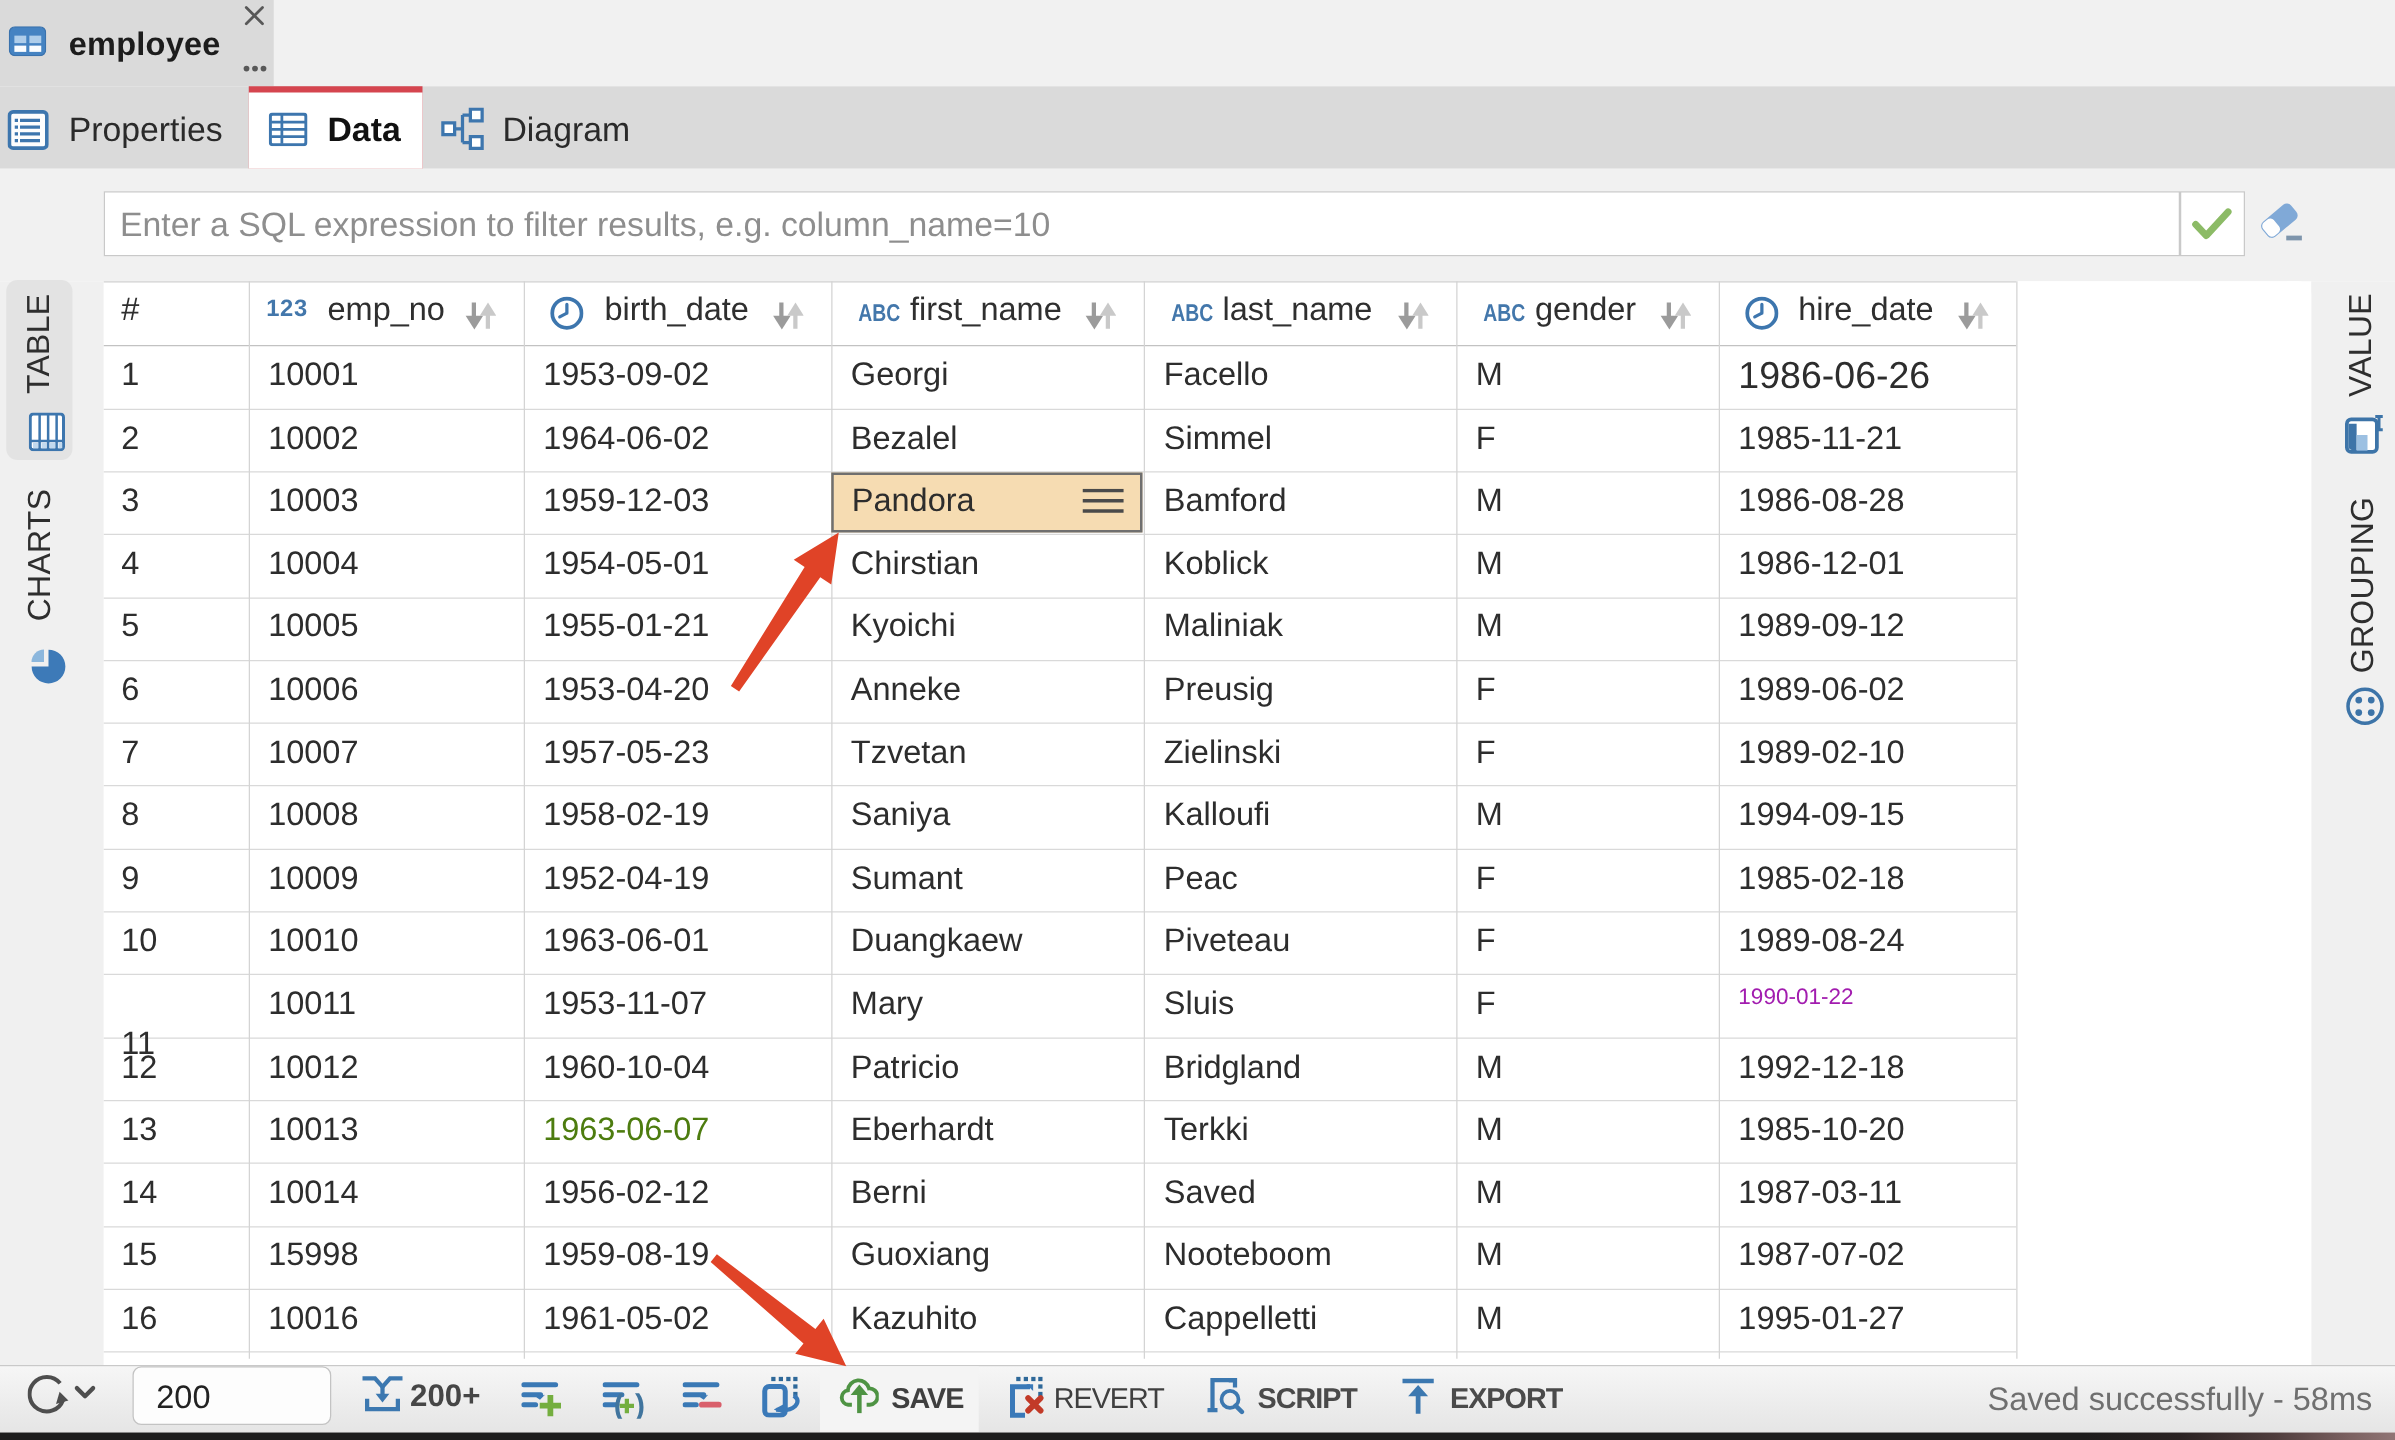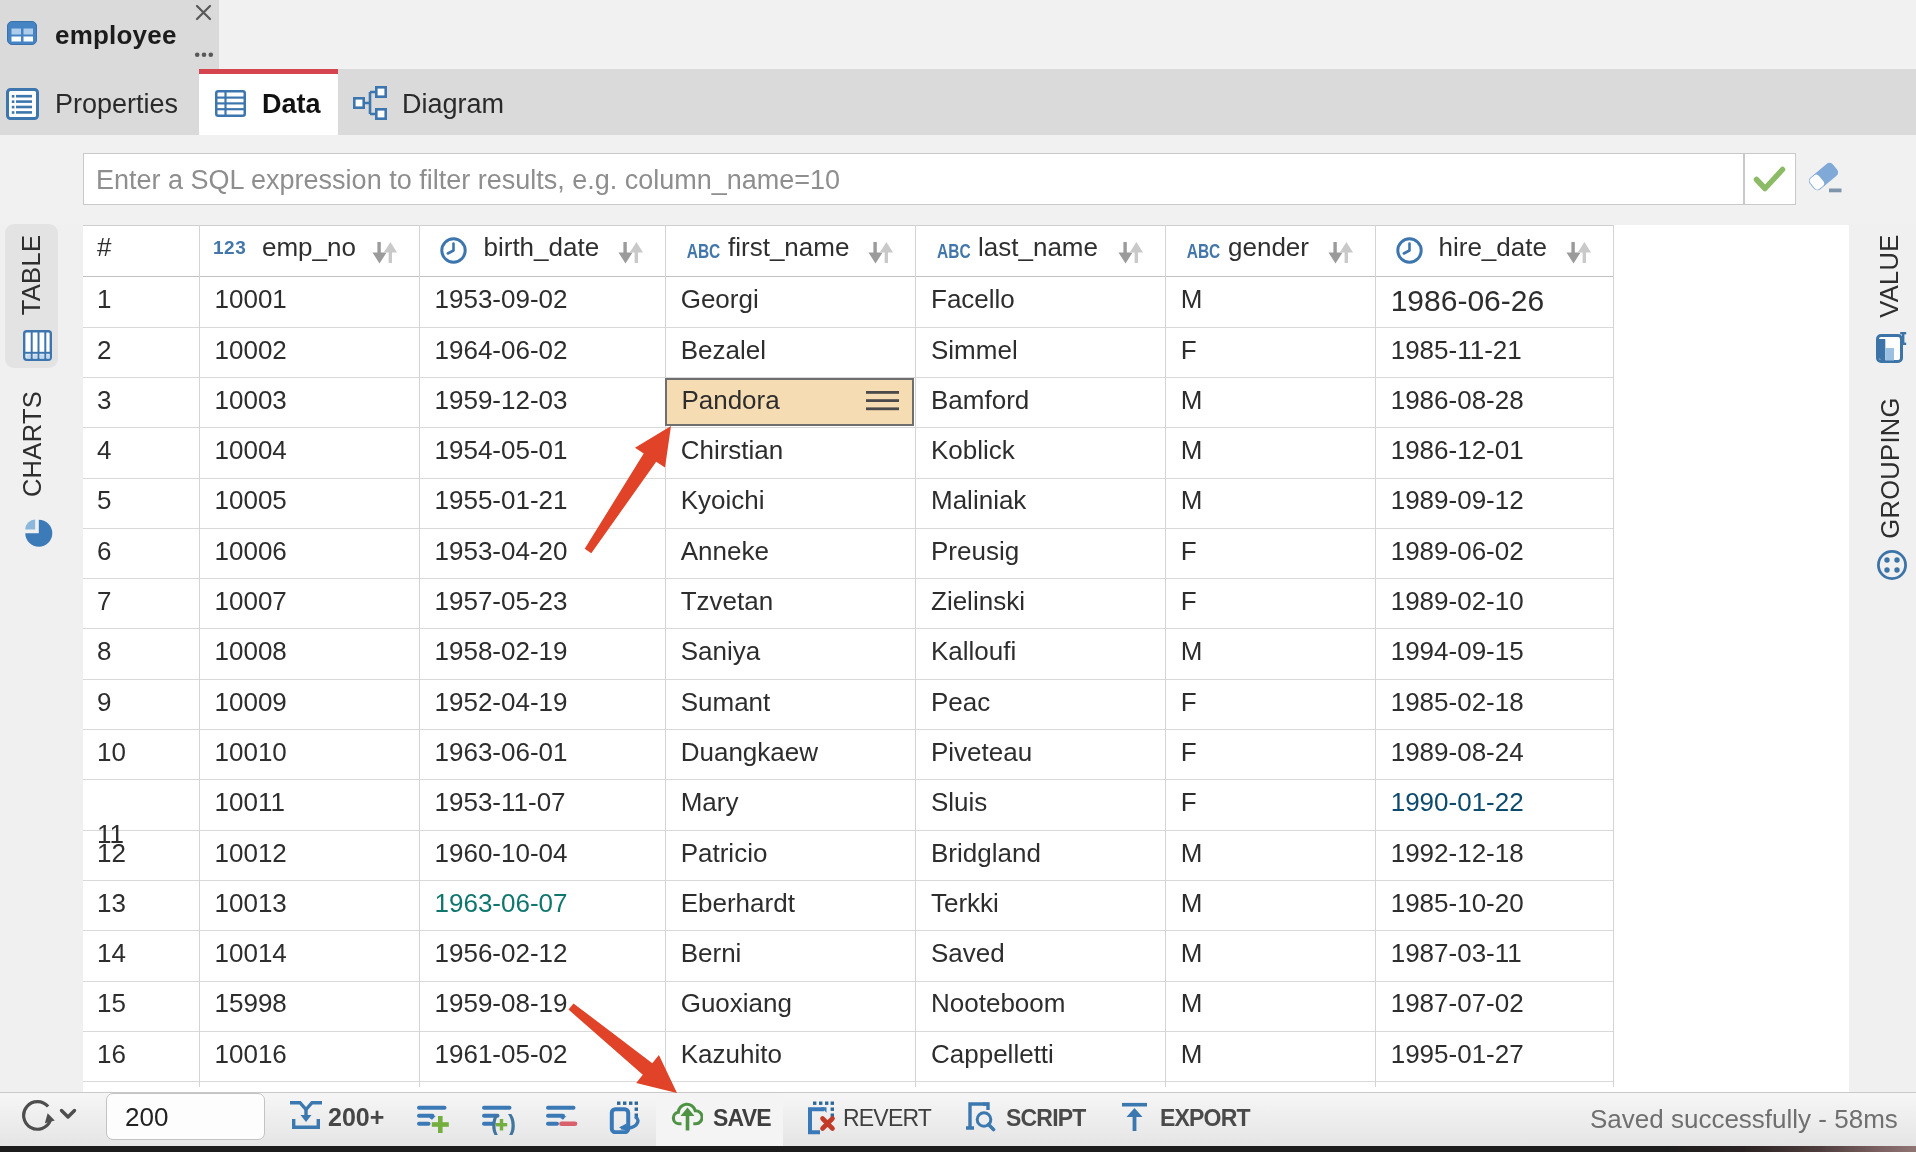--- a/index.html
+++ b/index.html
@@ -293,31 +293,31 @@
 <div class="txt" style="left:680.7px;top:736.9px;font-size:26px;color:#2d2d2d">Duangkaew</div>
 <div class="txt" style="left:931.0px;top:736.9px;font-size:26px;color:#2d2d2d">Piveteau</div>
 <div class="txt" style="left:1180.7px;top:736.9px;font-size:26px;color:#2d2d2d">F</div>
 <div class="txt" style="left:1390.7px;top:736.9px;font-size:26px;color:#2d2d2d">1989-08-24</div>
 <div class="txt" style="left:97.0px;top:819px;font-size:26px;color:#2d2d2d">11</div>
 <div class="txt" style="left:214.5px;top:787.2px;font-size:26px;color:#2d2d2d">10011</div>
 <div class="txt" style="left:434.5px;top:787.2px;font-size:26px;color:#2d2d2d">1953-11-07</div>
 <div class="txt" style="left:680.7px;top:787.2px;font-size:26px;color:#2d2d2d">Mary</div>
 <div class="txt" style="left:931.0px;top:787.2px;font-size:26px;color:#2d2d2d">Sluis</div>
 <div class="txt" style="left:1180.7px;top:787.2px;font-size:26px;color:#2d2d2d">F</div>
-<div class="txt" style="left:1390.7px;top:787.2px;font-size:26px;color:#0c4a6e">1990-01-22</div>
+<div class="txt" style="left:1390.7px;top:787.2px;font-size:18px;color:#a21caf">1990-01-22</div>
 <div class="txt" style="left:97.0px;top:837.5px;font-size:26px;color:#2d2d2d">12</div>
 <div class="txt" style="left:214.5px;top:837.5px;font-size:26px;color:#2d2d2d">10012</div>
 <div class="txt" style="left:434.5px;top:837.5px;font-size:26px;color:#2d2d2d">1960-10-04</div>
 <div class="txt" style="left:680.7px;top:837.5px;font-size:26px;color:#2d2d2d">Patricio</div>
 <div class="txt" style="left:931.0px;top:837.5px;font-size:26px;color:#2d2d2d">Bridgland</div>
 <div class="txt" style="left:1180.7px;top:837.5px;font-size:26px;color:#2d2d2d">M</div>
 <div class="txt" style="left:1390.7px;top:837.5px;font-size:26px;color:#2d2d2d">1992-12-18</div>
 <div class="txt" style="left:97.0px;top:887.8px;font-size:26px;color:#2d2d2d">13</div>
 <div class="txt" style="left:214.5px;top:887.8px;font-size:26px;color:#2d2d2d">10013</div>
-<div class="txt" style="left:434.5px;top:887.8px;font-size:26px;color:#0f766e">1963-06-07</div>
+<div class="txt" style="left:434.5px;top:887.8px;font-size:26px;color:#4d7c0f">1963-06-07</div>
 <div class="txt" style="left:680.7px;top:887.8px;font-size:26px;color:#2d2d2d">Eberhardt</div>
 <div class="txt" style="left:931.0px;top:887.8px;font-size:26px;color:#2d2d2d">Terkki</div>
 <div class="txt" style="left:1180.7px;top:887.8px;font-size:26px;color:#2d2d2d">M</div>
 <div class="txt" style="left:1390.7px;top:887.8px;font-size:26px;color:#2d2d2d">1985-10-20</div>
 <div class="txt" style="left:97.0px;top:938.1px;font-size:26px;color:#2d2d2d">14</div>
 <div class="txt" style="left:214.5px;top:938.1px;font-size:26px;color:#2d2d2d">10014</div>
 <div class="txt" style="left:434.5px;top:938.1px;font-size:26px;color:#2d2d2d">1956-02-12</div>
 <div class="txt" style="left:680.7px;top:938.1px;font-size:26px;color:#2d2d2d">Berni</div>
 <div class="txt" style="left:931.0px;top:938.1px;font-size:26px;color:#2d2d2d">Saved</div>
 <div class="txt" style="left:1180.7px;top:938.1px;font-size:26px;color:#2d2d2d">M</div>

